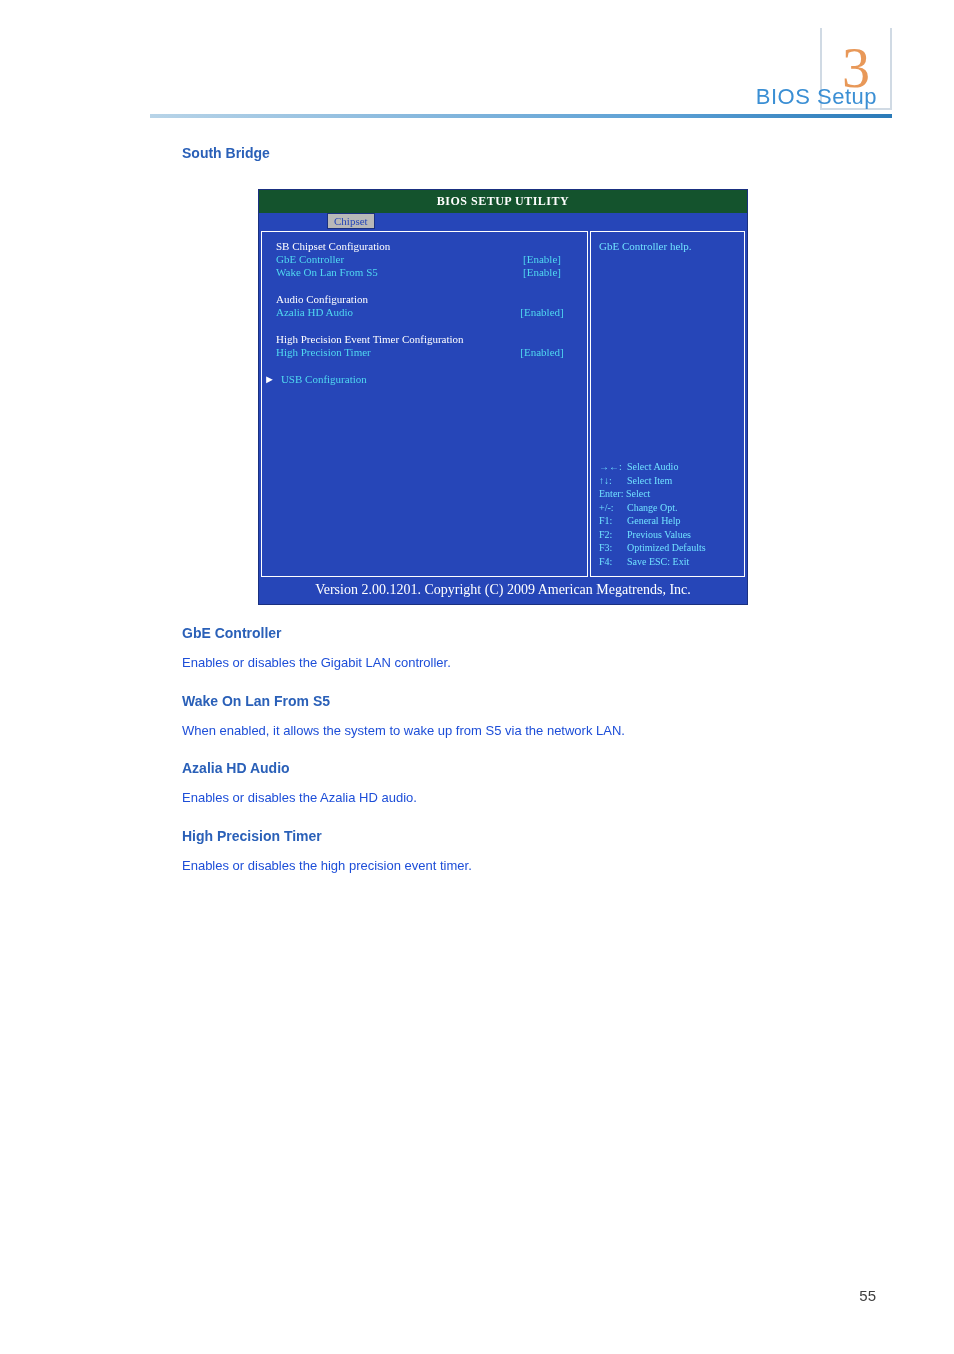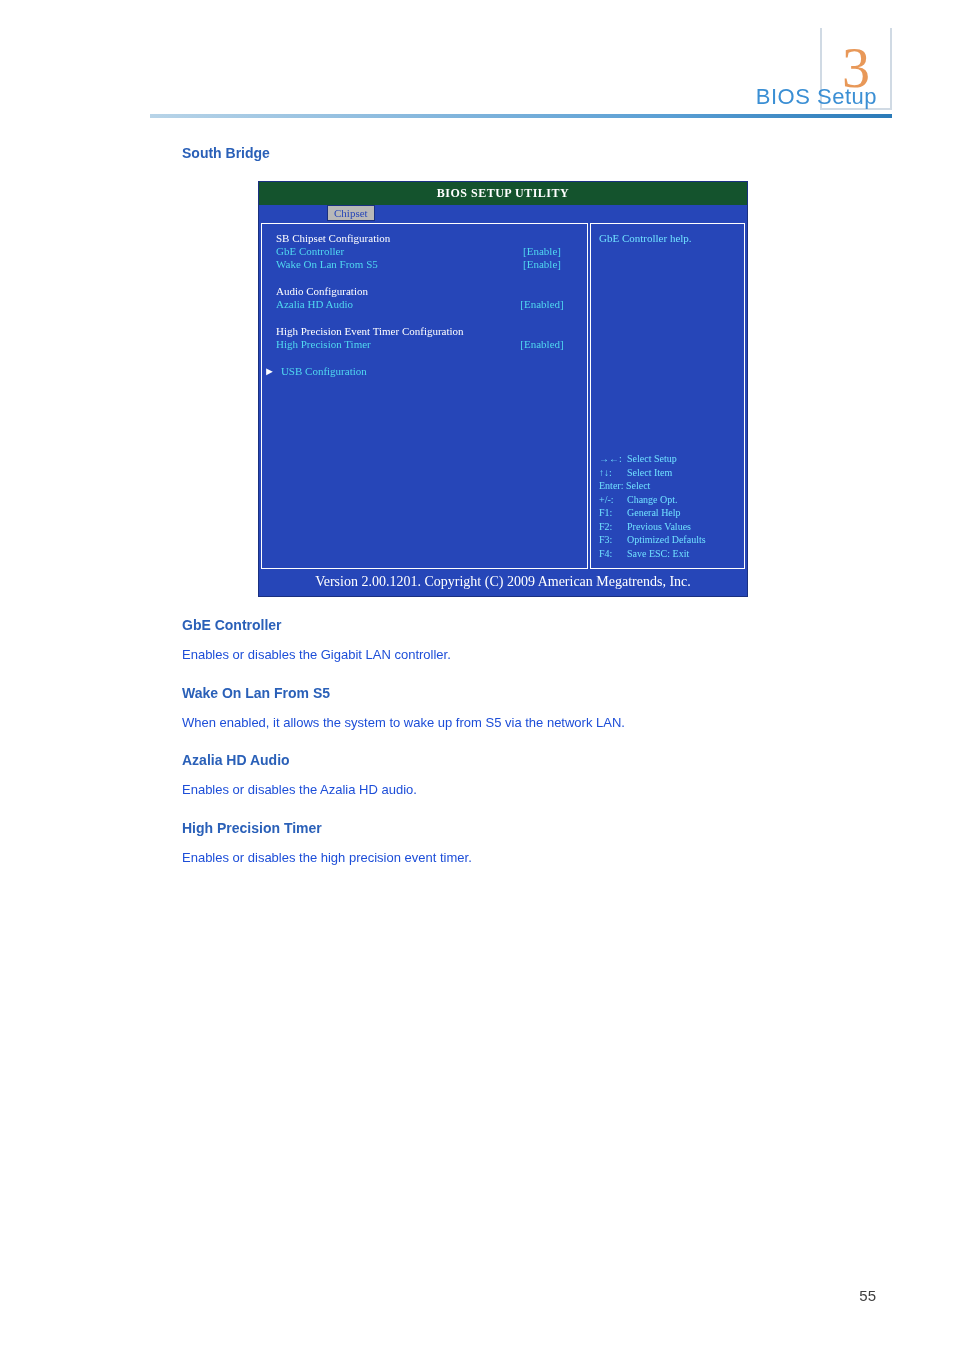--- a/index.html
+++ b/index.html
@@ -54,21 +54,21 @@
     .content {
       position: absolute;
       top: 145px;
       left: 182px;
       right: 130px;
     }
     .section-title {
       color: #2a60b8;
       font-size: 14px;
       font-weight: bold;
-      margin-bottom: 20px;
+      margin-bottom: 28px;
     }
     .bios-screen {
       width: 490px;
       margin: 0 auto 16px auto;
       background: #14532d;
       border: 1px solid #1a3080;
       font-family: 'Times New Roman', serif;
       font-size: 11px;
     }
     .bios-title {
@@ -215,21 +215,21 @@
           <span class="submenu-arrow">►</span>
           <span class="cyan-text">USB Configuration</span>
         </div>
         <div style="height:130px"></div>
       </div>
       <div class="bios-help">
         <div class="help-top">GbE Controller help.</div>
         <div class="help-keys">
           <div class="key-row">
               <span class="key-sym">→←:</span>
-              <span>Select Setup</span>
+              <span>Select Audio</span>
             </div>
           <div class="key-row">
               <span class="key-sym">↑↓:</span>
               <span>Select Item</span>
             </div>
           <div class="key-row">
               <span>Enter: Select</span>
             </div>
           <div class="key-row">
               <span class="key-sym">+/-:</span>

